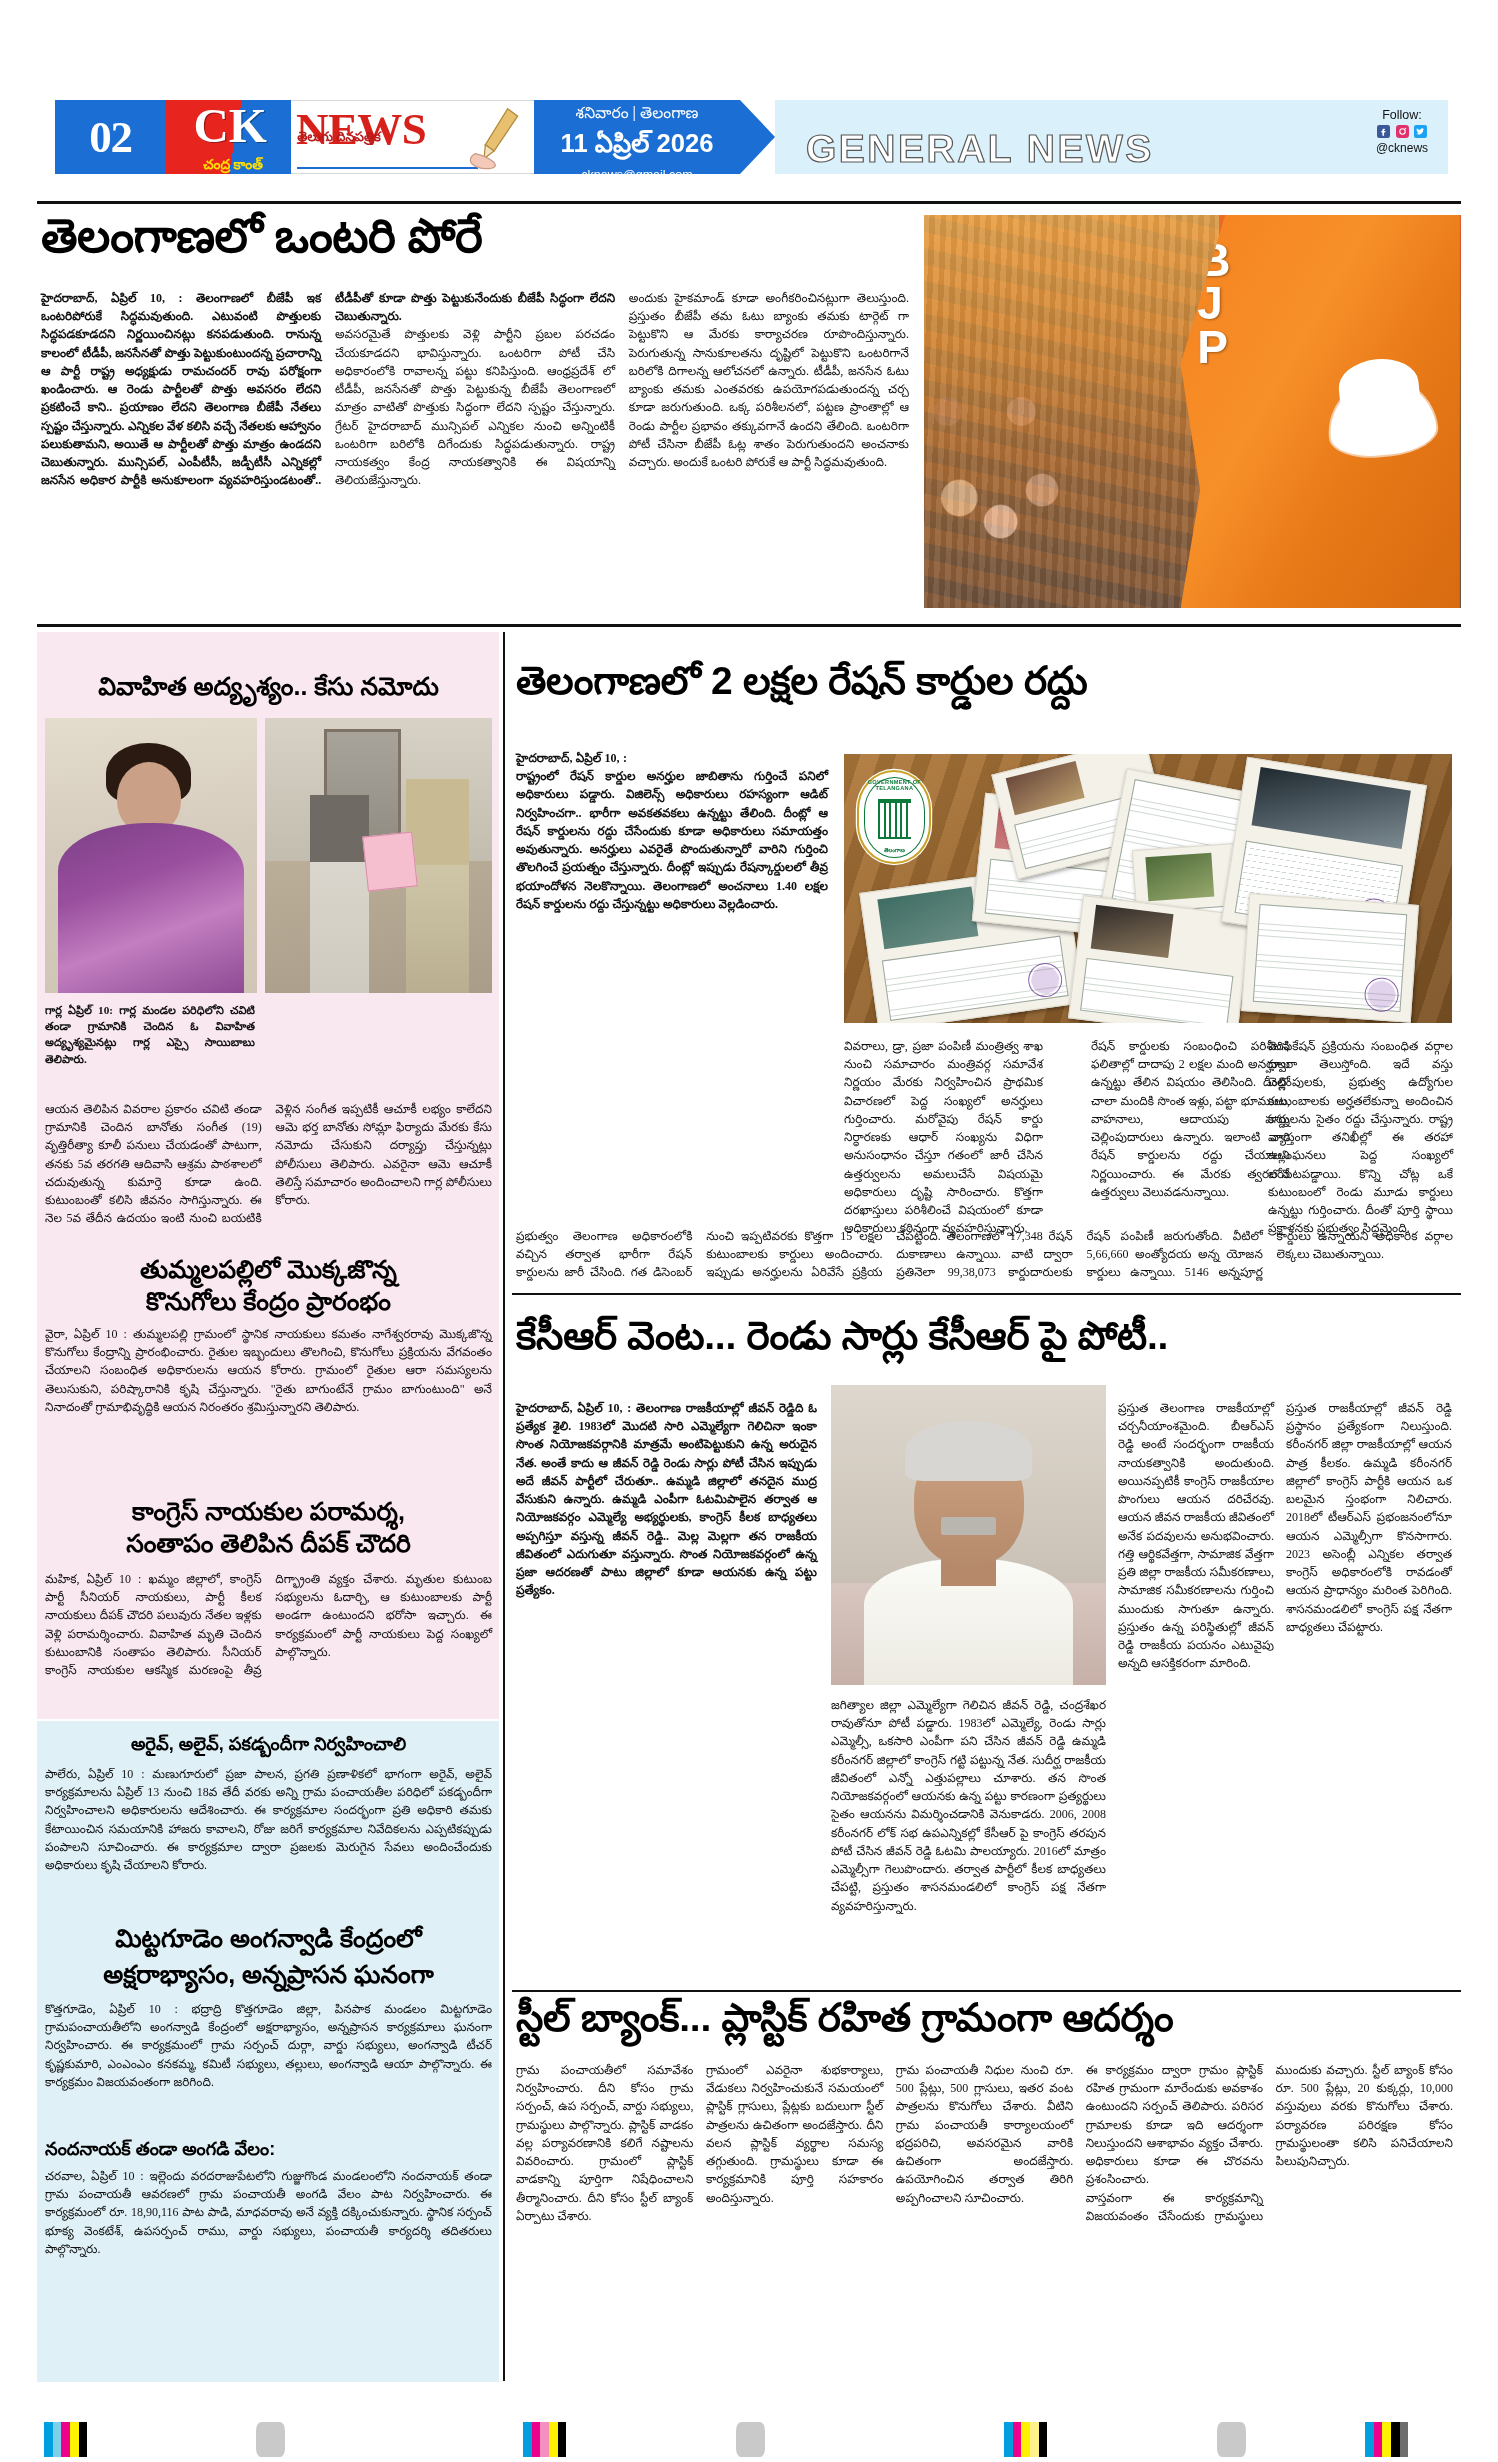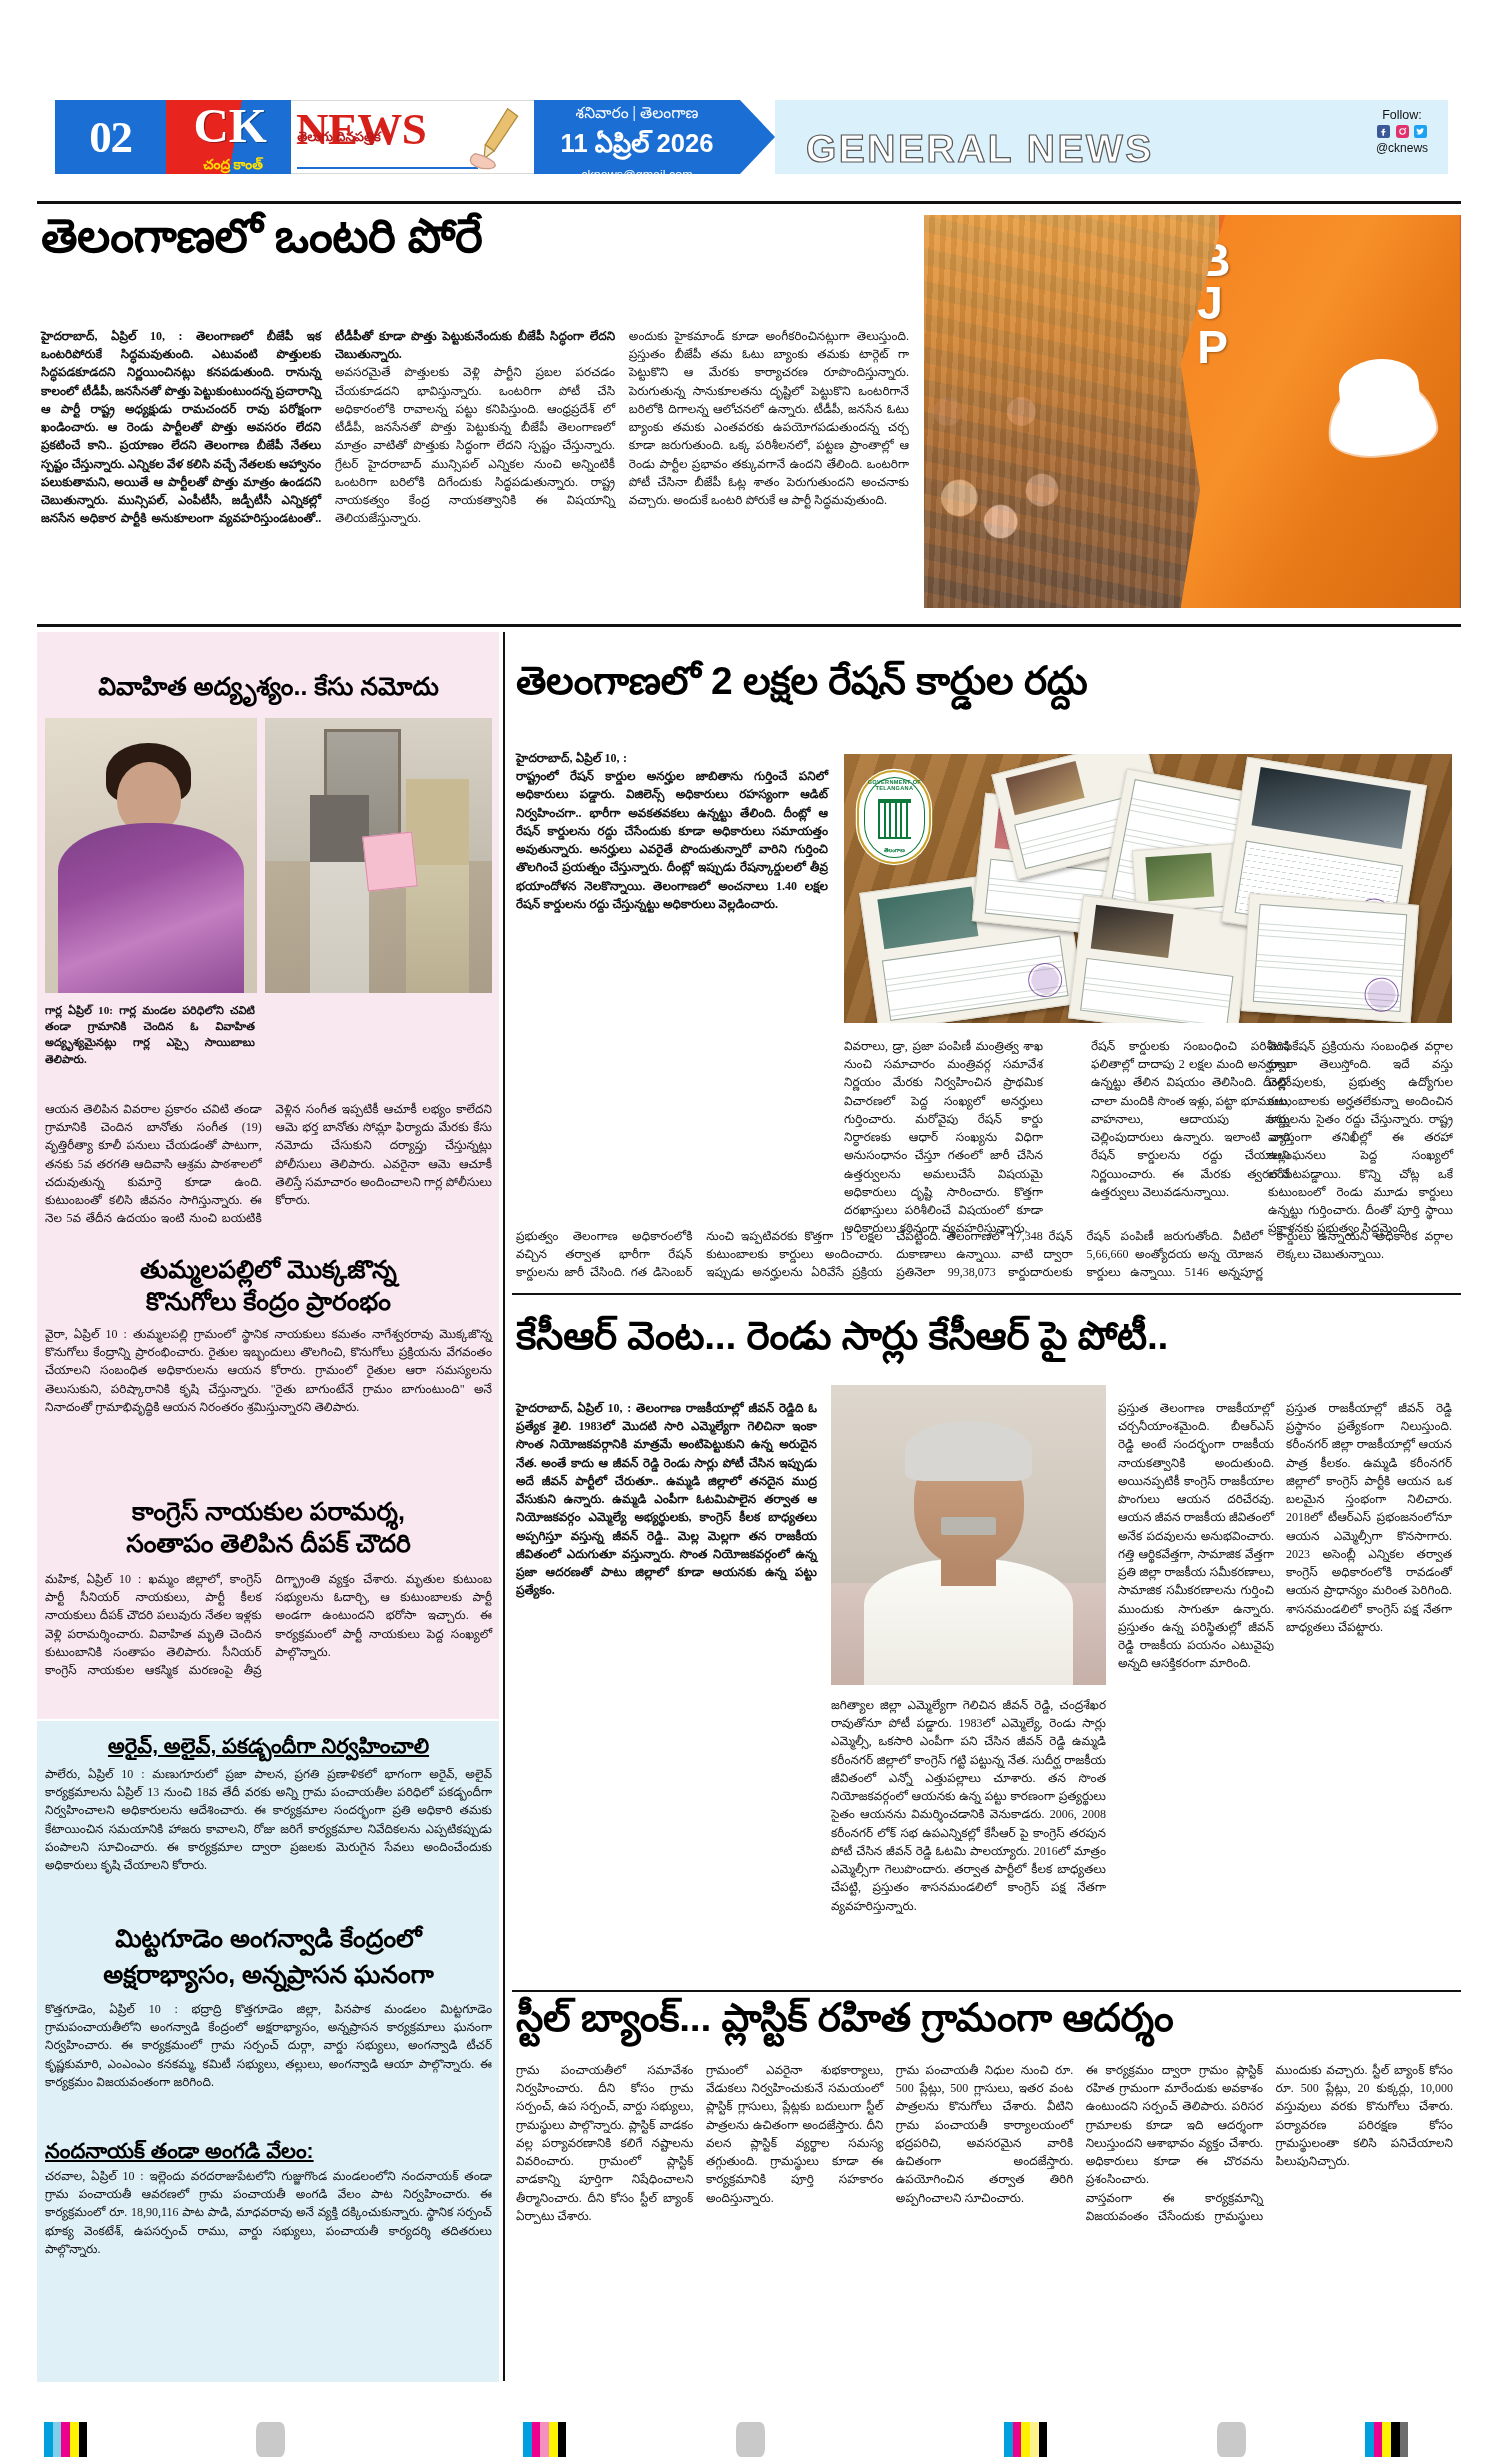--- a/index.html
+++ b/index.html
@@ -181,36 +181,36 @@
   
   .hl {
     font-family: "Liberation Sans", sans-serif;
     font-weight: bold;
     color: #000;
     line-height: 1.04;
   }
   .hl-mega  { font-size: 47px; letter-spacing: -0.6px; }
   .hl-big   { font-size: 39px; letter-spacing: -0.3px; }
   .hl-small { font-size: 25px; }
-  .hl-xs    { font-size: 21px; text-decoration: underline; }
+  .hl-xs    { font-size: 18px; }
 
   
   .body-txt {
     font-family: "Liberation Serif", "DejaVu Serif", serif;
     font-size: 12px;
     line-height: 1.52;
     text-align: justify;
     color: #111;
     hyphens: auto;
     word-spacing: 0.3px;
   }
   .dateline { font-weight: bold; }
 
   .cols2 { column-count: 2; column-gap: 13.7px; }
-  .cols3 { column-count: 3; column-gap: 13.7px; margin-top: 38px; }
+  .cols3 { column-count: 3; column-gap: 13.7px; }
   .cols5 { column-count: 5; column-gap: 12.5px; }
 
   
   .panel { position: absolute; }
   .panel-pink { background: #fae8f0; }
   .panel-blue { background: #dff0f7; }
 
   
   .photo { position: absolute; overflow: hidden; background:#cfcfcf; }
 

